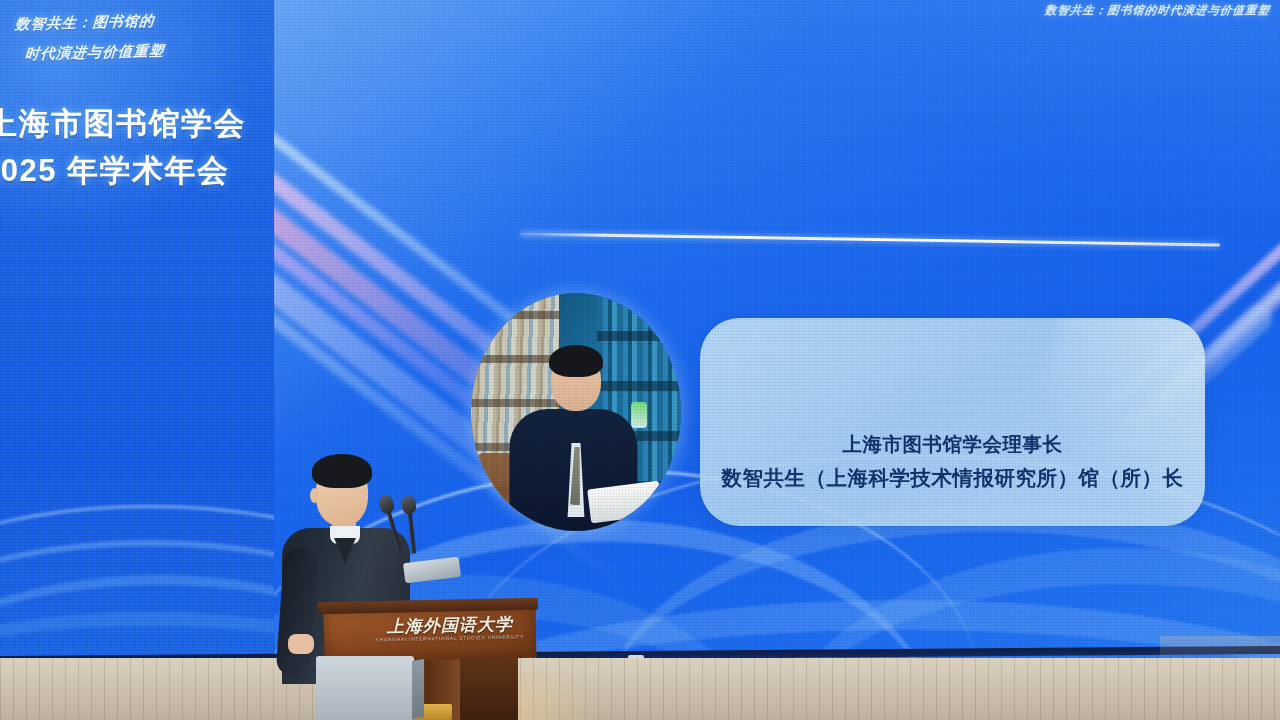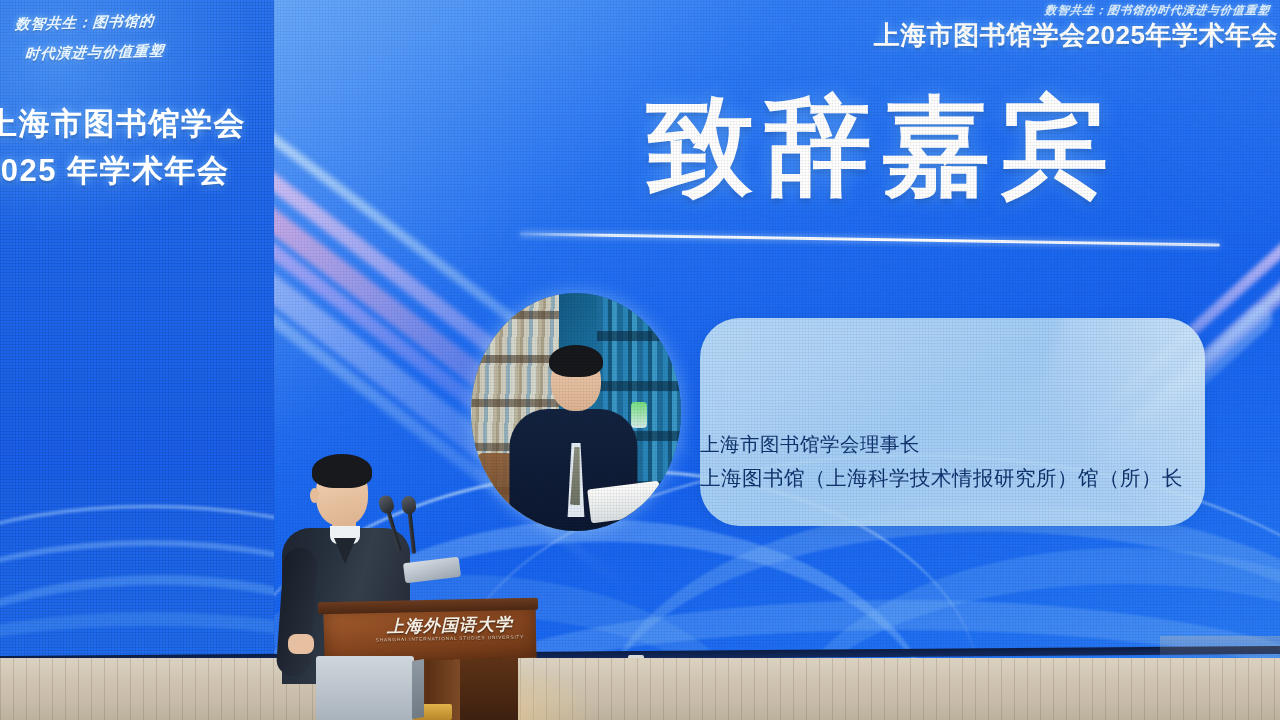--- a/index.html
+++ b/index.html
@@ -248,22 +248,22 @@
   #name-card .sheen{
     position:absolute;right:-60px;top:-40px;width:230px;height:330px;
     background:linear-gradient(215deg,rgba(255,255,255,.55),rgba(255,255,255,0) 65%);
     transform:rotate(14deg);filter:blur(6px);
   }
   #guest-name{
     position:absolute;left:0;right:0;top:34px;text-align:center;
     color:#0f2d6b;font-size:38px;font-weight:700;letter-spacing:9px;
   }
   #guest-titles{
-    position:absolute;left:0;right:0;top:110px;text-align:left;
-    color:#10346e;font-size:19.5px;line-height:33px;font-weight:400;
+    position:absolute;left:0;right:0;top:110px;text-align:center;
+    color:#10346e;font-size:19.5px;line-height:33px;font-weight:700;
     letter-spacing:.5px;white-space:nowrap;
   }
   #guest-titles .ln2{font-size:20.5px;}
 
   
   #wall-bottom{
     position:absolute;left:0;bottom:0;width:1280px;height:62px;
     background:linear-gradient(180deg,#d9cfbe 0%,#cdc2ae 35%,#c4b8a4 70%,#b9ad98 100%);
   }
   #wall-bottom .slats{
@@ -432,24 +432,22 @@
     <div class="ribbon rb3"></div>
     <div class="ribbon rb4"></div>
     <div class="ribbon rb5"></div>
     <div class="ribbon rb6"></div>
     <div class="ribbon rb7"></div>
     <div class="ribbon rb1"></div>
     <div class="ribbon rb2"></div>
 
     <div id="screen-header">
       <div id="header-callig">数智共生：图书馆的时代演进与价值重塑</div>
-      <div id="header-title">上海市图书馆学会2025年学术年会</div>
     </div>
 
-    <div id="main-title">致辞嘉宾</div>
     <div id="title-underline"></div>
 
     <div id="portrait">
       <div class="bg"></div>
       <div class="shelfL"></div>
       <div class="shelfLines"></div>
       <div class="shelfR"></div>
       <div class="shelfRLines"></div>
       <div class="lampdot"></div>
       <div class="chair"></div>
@@ -458,21 +456,21 @@
       <div class="tie"></div>
       <div class="paper"></div>
       <div class="head"></div>
       <div class="hair"></div>
     </div>
 
     <div id="name-card">
       <div class="sheen"></div>
       <div id="guest-titles">
         <div class="ln1">上海市图书馆学会理事长</div>
-        <div class="ln2">上海图书馆（上海科学技术情报研究所）馆（所）长</div>
+        <div class="ln2">数智共生（上海科学技术情报研究所）馆（所）长</div>
       </div>
     </div>
 
     <div class="pix"></div>
   </div>
 
   <div id="screen-edge"></div>
   <div class="edge-light" style="left:408px;"></div>
   <div class="edge-light" style="left:520px;"></div>
   <div class="edge-light" style="left:628px;"></div>

